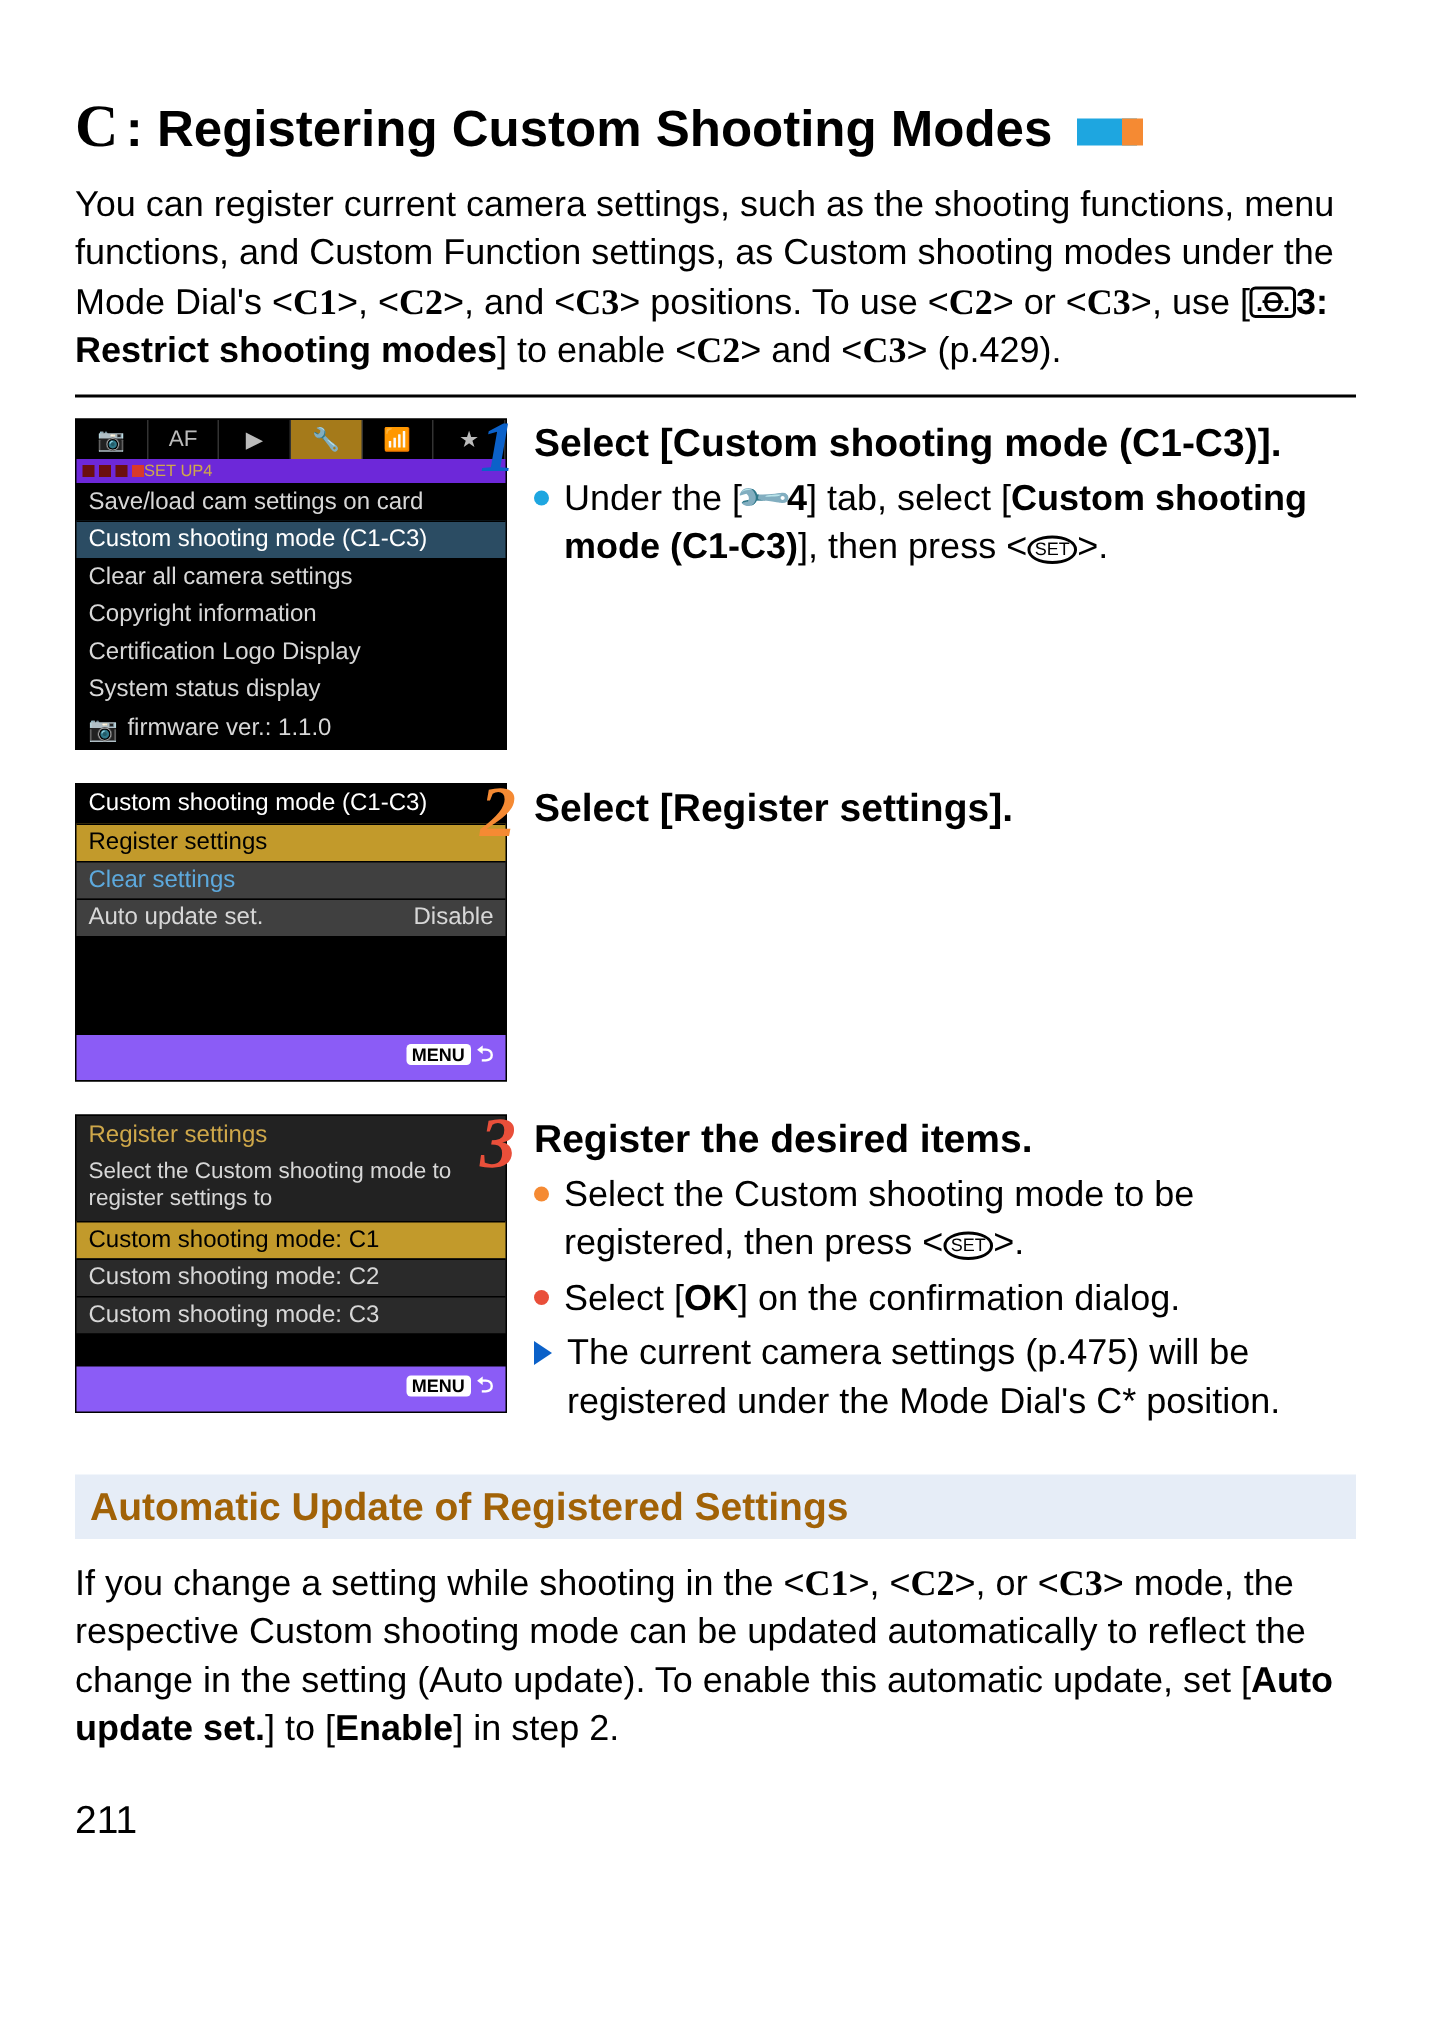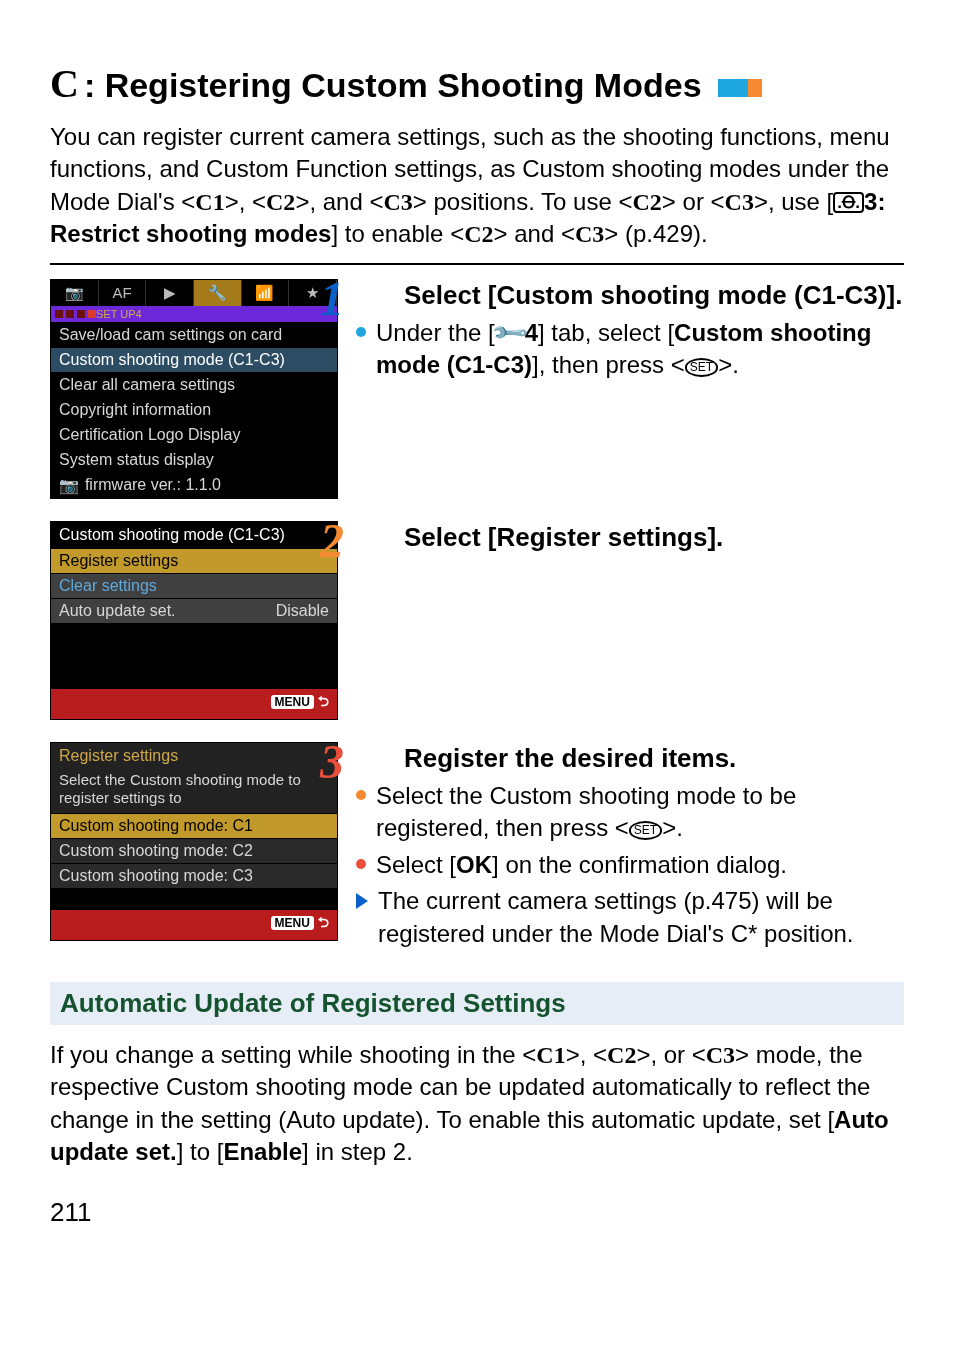--- a/index.html
+++ b/index.html
@@ -84,21 +84,20 @@
     font-family: Georgia, serif;
   }
   .step-num.c1 { color: #0b61c9; }
   .step-num.c2 { color: #f58a33; }
   .step-num.c3 { color: #e94f3a; }
   .step-heading {
     font-size: 26px;
     font-weight: bold;
     margin-bottom: 6px;
     line-height: 1.25;
-    margin-left: 48px;
   }
   .bullet-li {
     display: flex;
     gap: 10px;
     font-size: 24px;
     line-height: 1.35;
     margin-bottom: 4px;
   }
   .dot {
     width: 10px; height: 10px; border-radius: 50%;
@@ -160,21 +159,21 @@
   }
   .cam2-row.hlg { background:#c29a2b; color:#000;}
   .cam2-row.blue { color:#5da9dd; }
   .cam2-blank { height:22px; background:#000;}
   .cam-screen2, .cam-screen3 {
     background:#000; color:#d7d7d7;
     font-family:"Segoe UI", Arial, sans-serif; font-size:16px;
     border:1px solid #000;
   }
   .menuback {
-    background:#b91c1c; color:#fff; text-align:right;
+    background:#8b5cf6; color:#fff; text-align:right;
     padding:2px 8px 4px; font-weight:bold; font-size:14px;
   }
   .menuback .mlabel {
     background:#fff; color:#000; border-radius:3px;
     padding:0 4px; display:inline-block; font-size:12px;
   }
   .cam-screen3 .title3 {
     background:#222; color:#cfa84a;
     padding:4px 8px;
   }
@@ -198,21 +197,21 @@
     border-radius:50%;
     padding:0px 3px;
     font-size:12px;
     font-weight:normal;
     vertical-align:2px;
     line-height:1.2;
     text-align:right;
   }
   .sub-heading {
     background:#e6edf7;
-    color:#14532d;
+    color:#a16207;
     font-size:26px;
     font-weight:bold;
     padding:6px 10px;
     margin: 28px 0 14px 0;
   }
   .page-num {
     font-size:26px;
     margin-top:28px;
   }
   .cam-icon { display:inline-block; }

